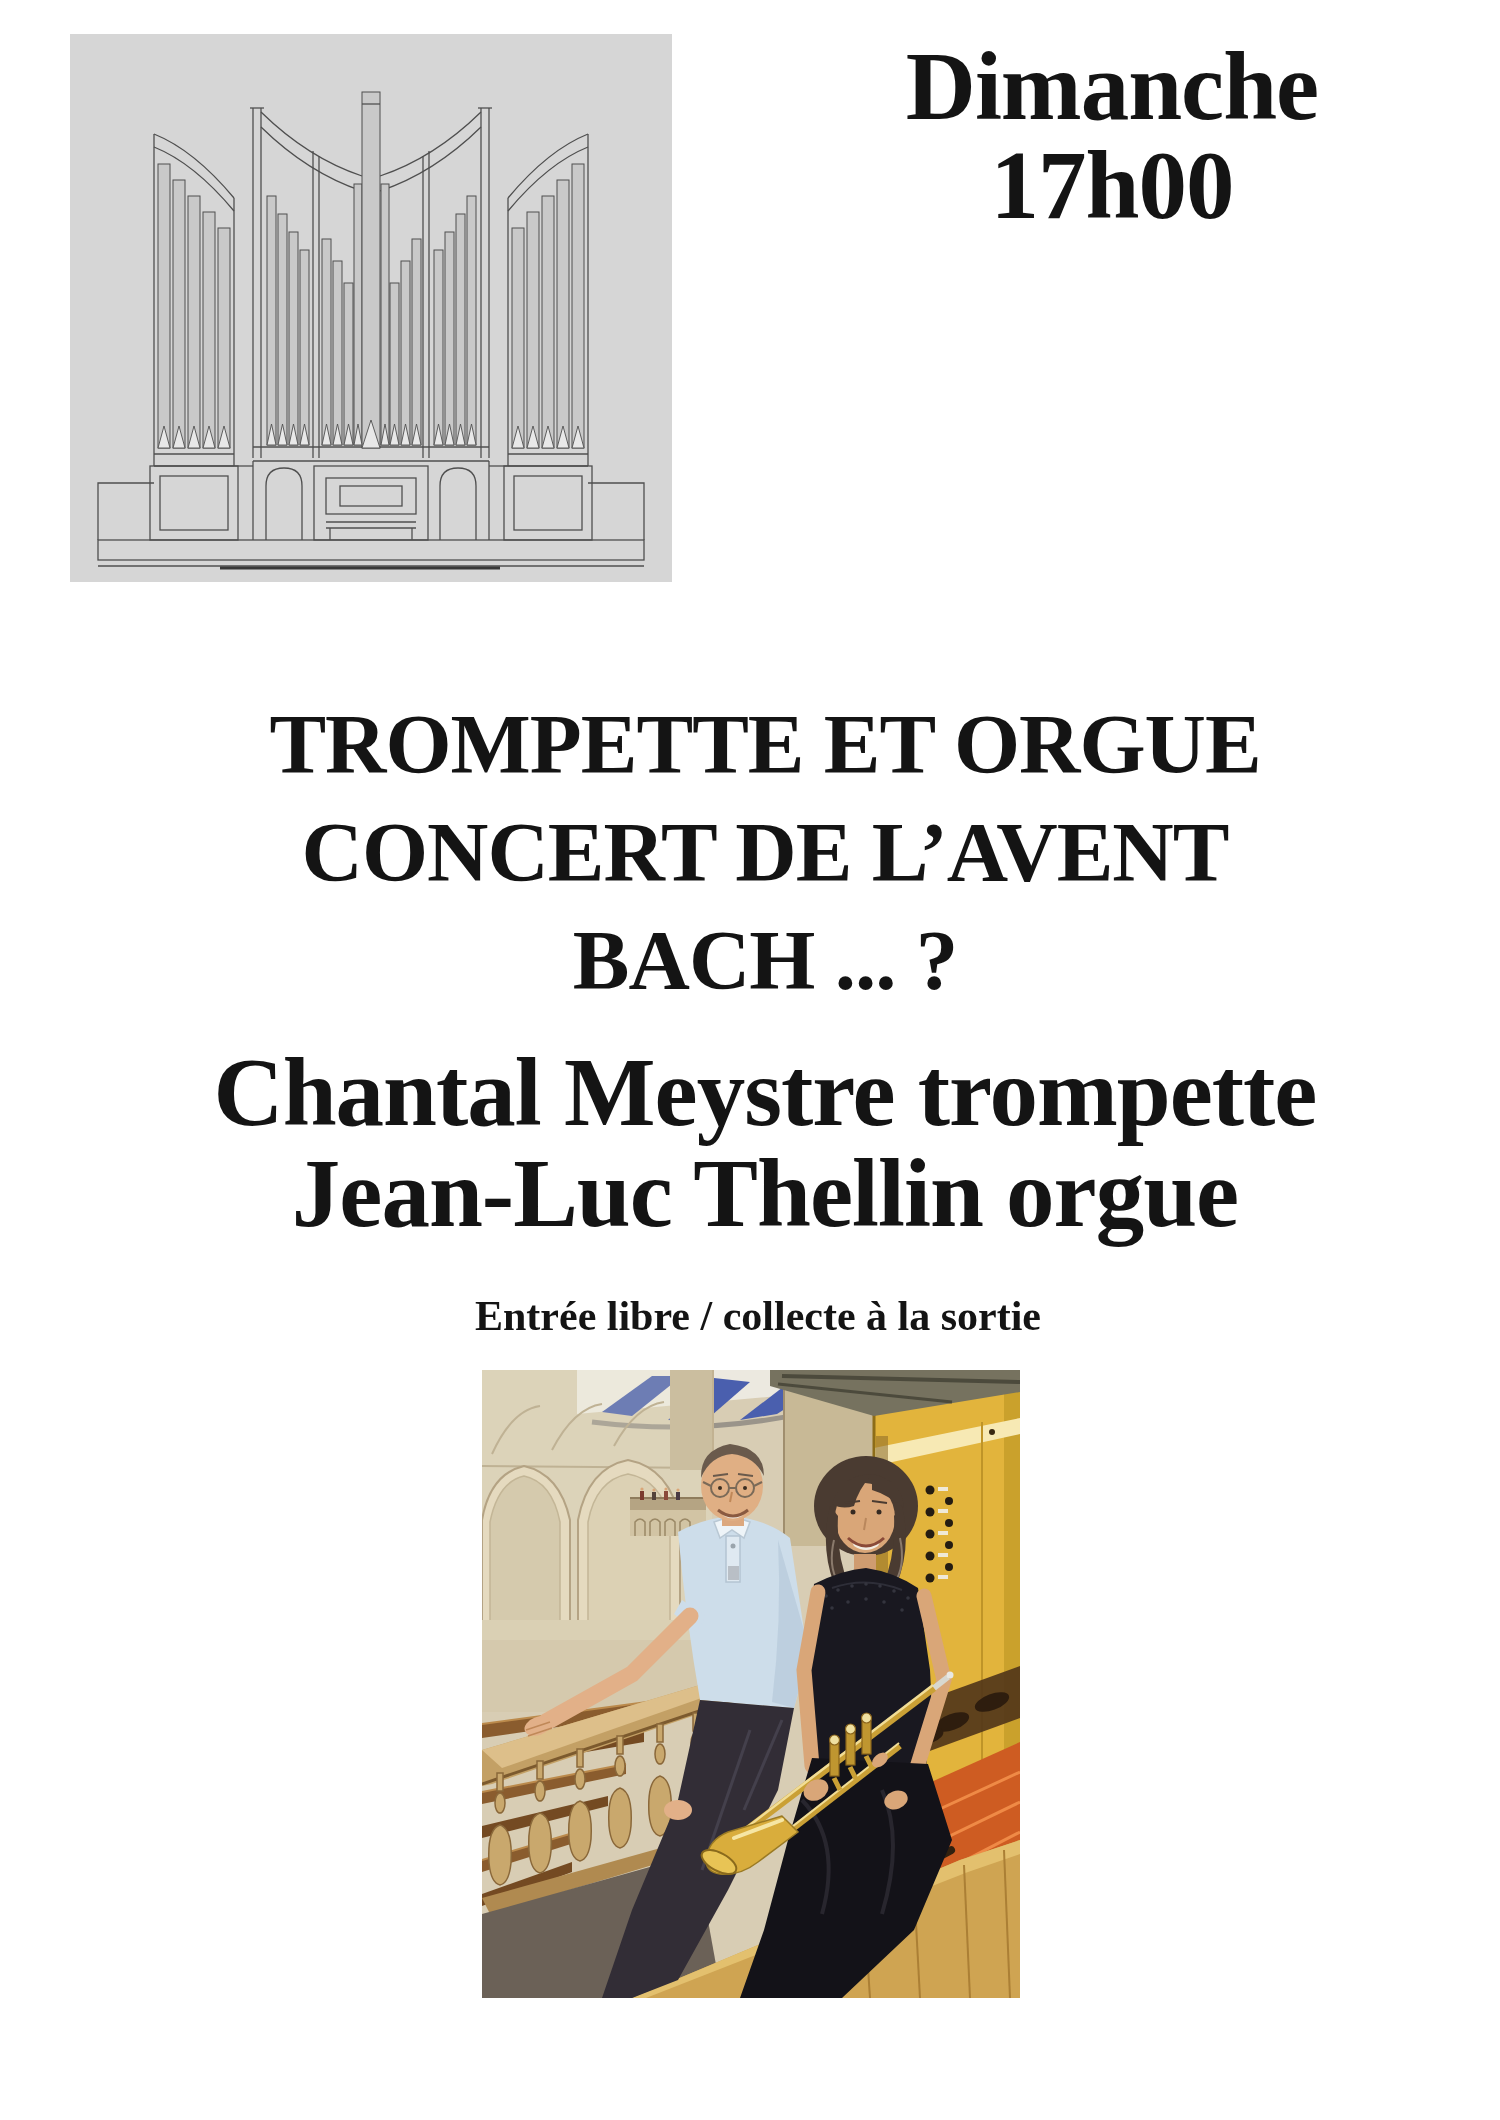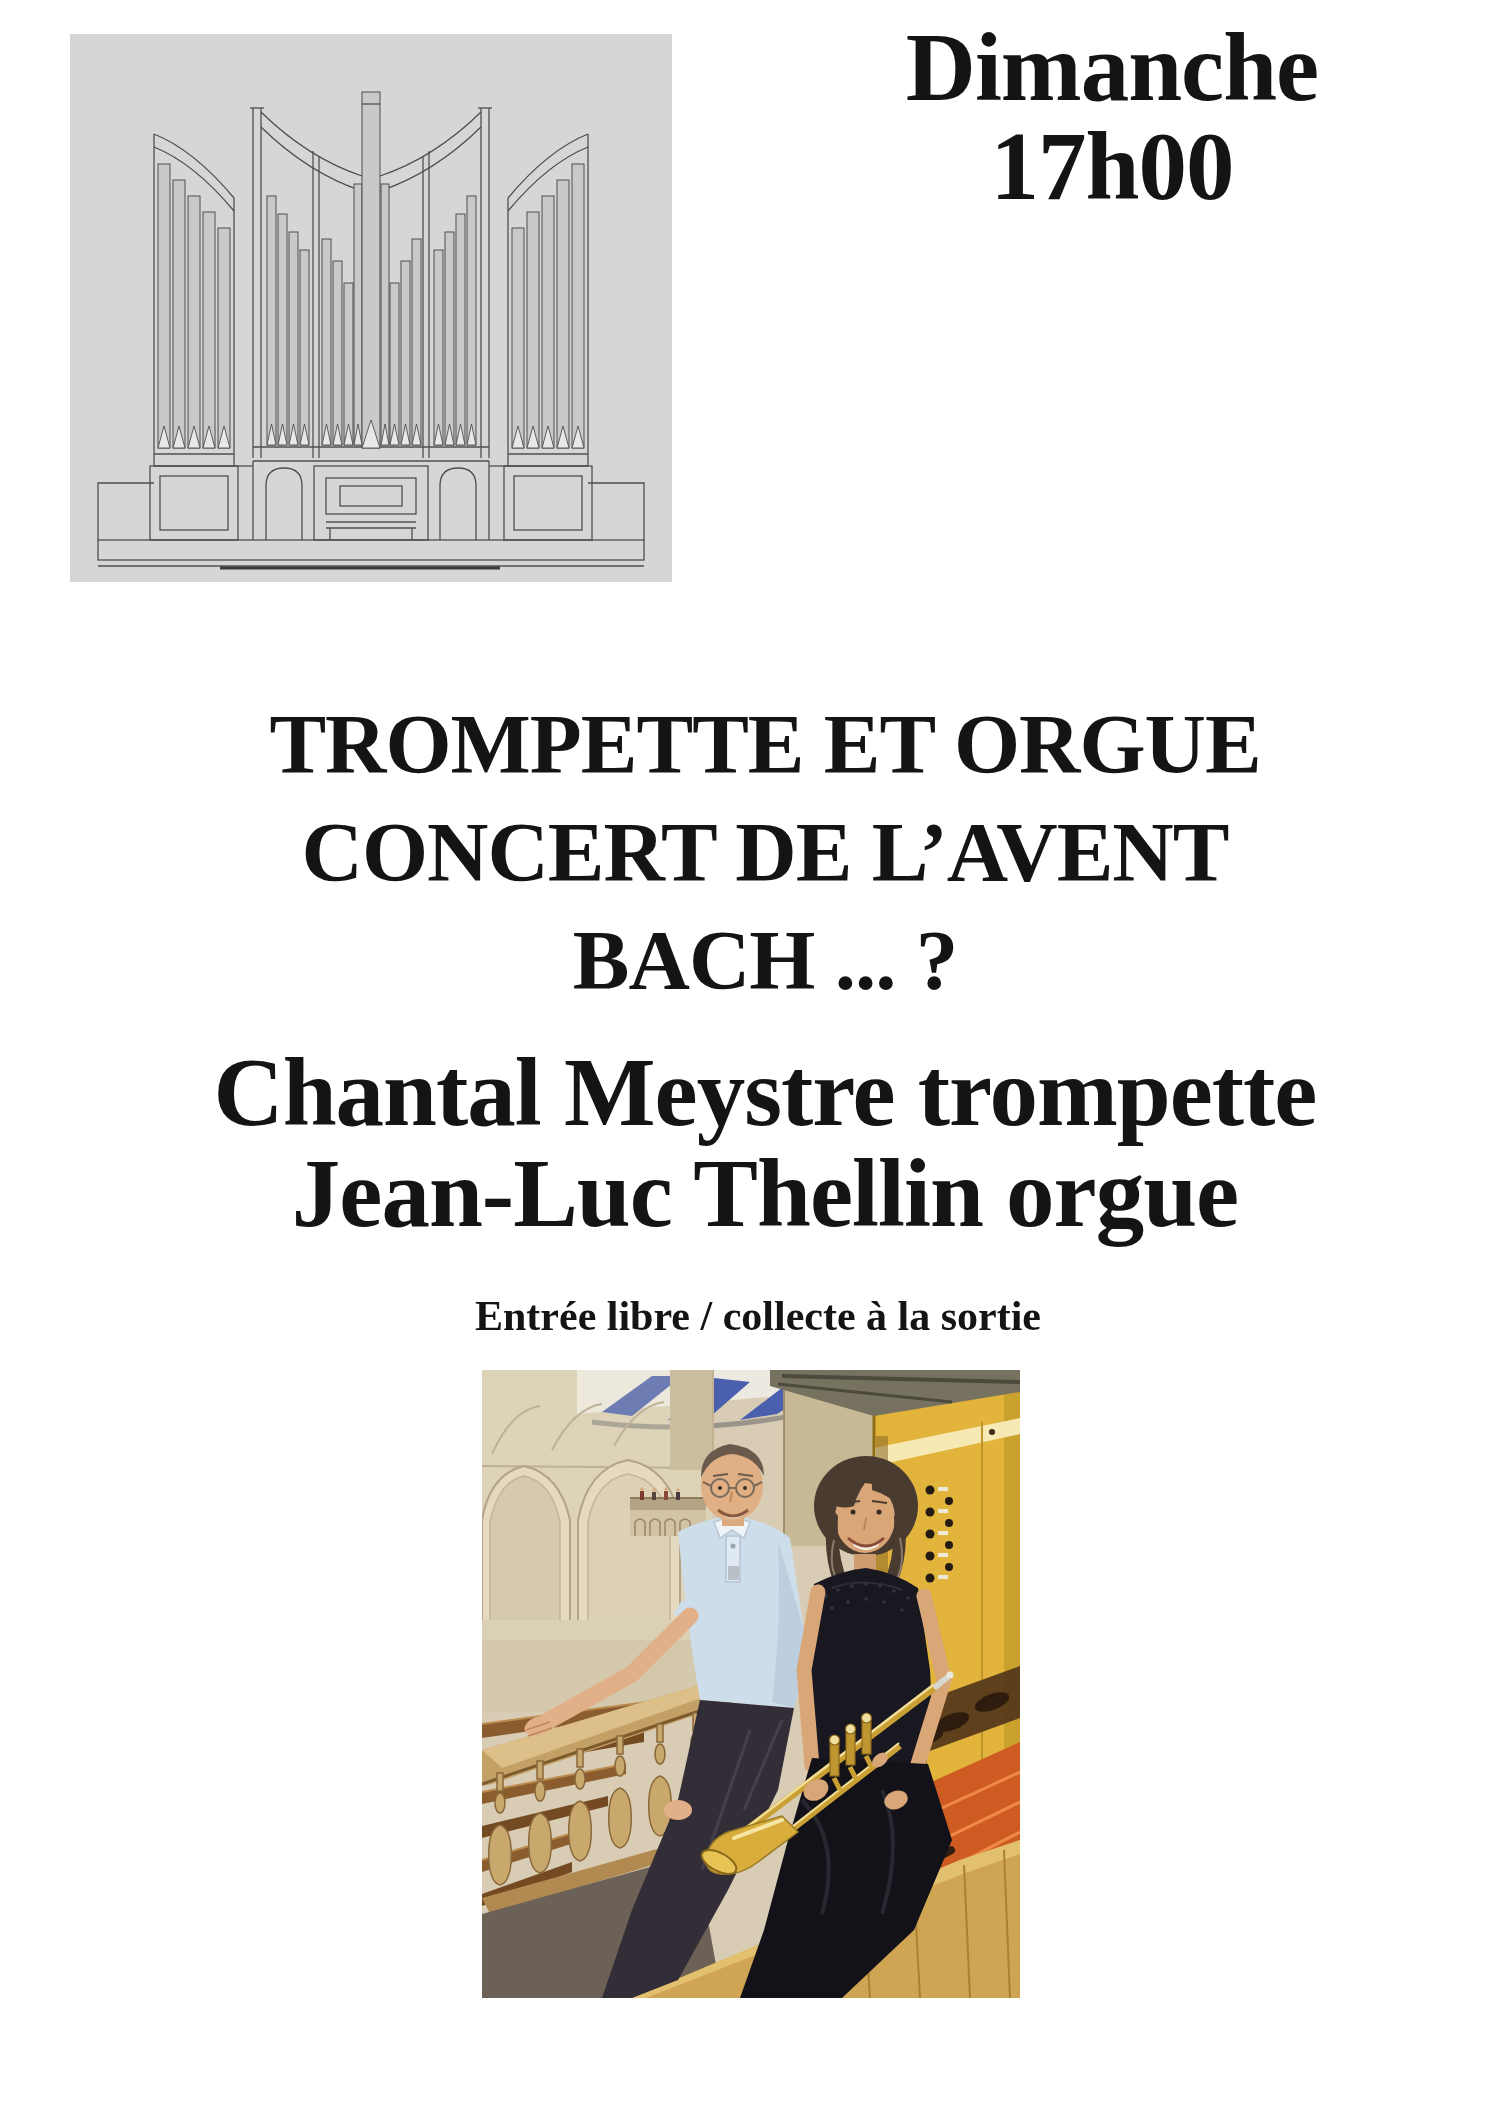--- a/index.html
+++ b/index.html
@@ -1,21 +1,21 @@
 <!DOCTYPE html>
 <html><head>
 <meta charset="utf-8">
 <style>
   html,body{margin:0;padding:0}
   body{width:1500px;height:2120px;background:#ffffff}
   .page{position:relative;width:1500px;height:2120px;background:#ffffff;overflow:hidden;
         font-family:"Liberation Serif",serif;font-weight:700;color:#141414}
   .organ-box{position:absolute;left:70px;top:34px;width:602px;height:548px}
   .organ-box svg{display:block;width:100%;height:100%}
-  .date-block{position:absolute;left:730px;top:18px;width:764px;text-align:center;
+  .date-block{position:absolute;left:730px;top:37px;width:764px;text-align:center;
               font-size:97px;line-height:99px;letter-spacing:-1px;white-space:nowrap}
   .title-block{position:absolute;left:0;top:690px;width:1530px;text-align:center;
                font-size:85px;line-height:108px;letter-spacing:-1px}
   .names-block{position:absolute;left:0;top:1042px;width:1530px;text-align:center;
                font-size:97px;line-height:101px;letter-spacing:-1px;white-space:nowrap}
   .note{position:absolute;left:0;top:1288px;width:1516px;text-align:center;
         font-size:42px;line-height:56px}
   .photo{position:absolute;left:482px;top:1370px;width:538px;height:628px}
   .photo svg{display:block;width:100%;height:100%}
   .tline{white-space:nowrap}

